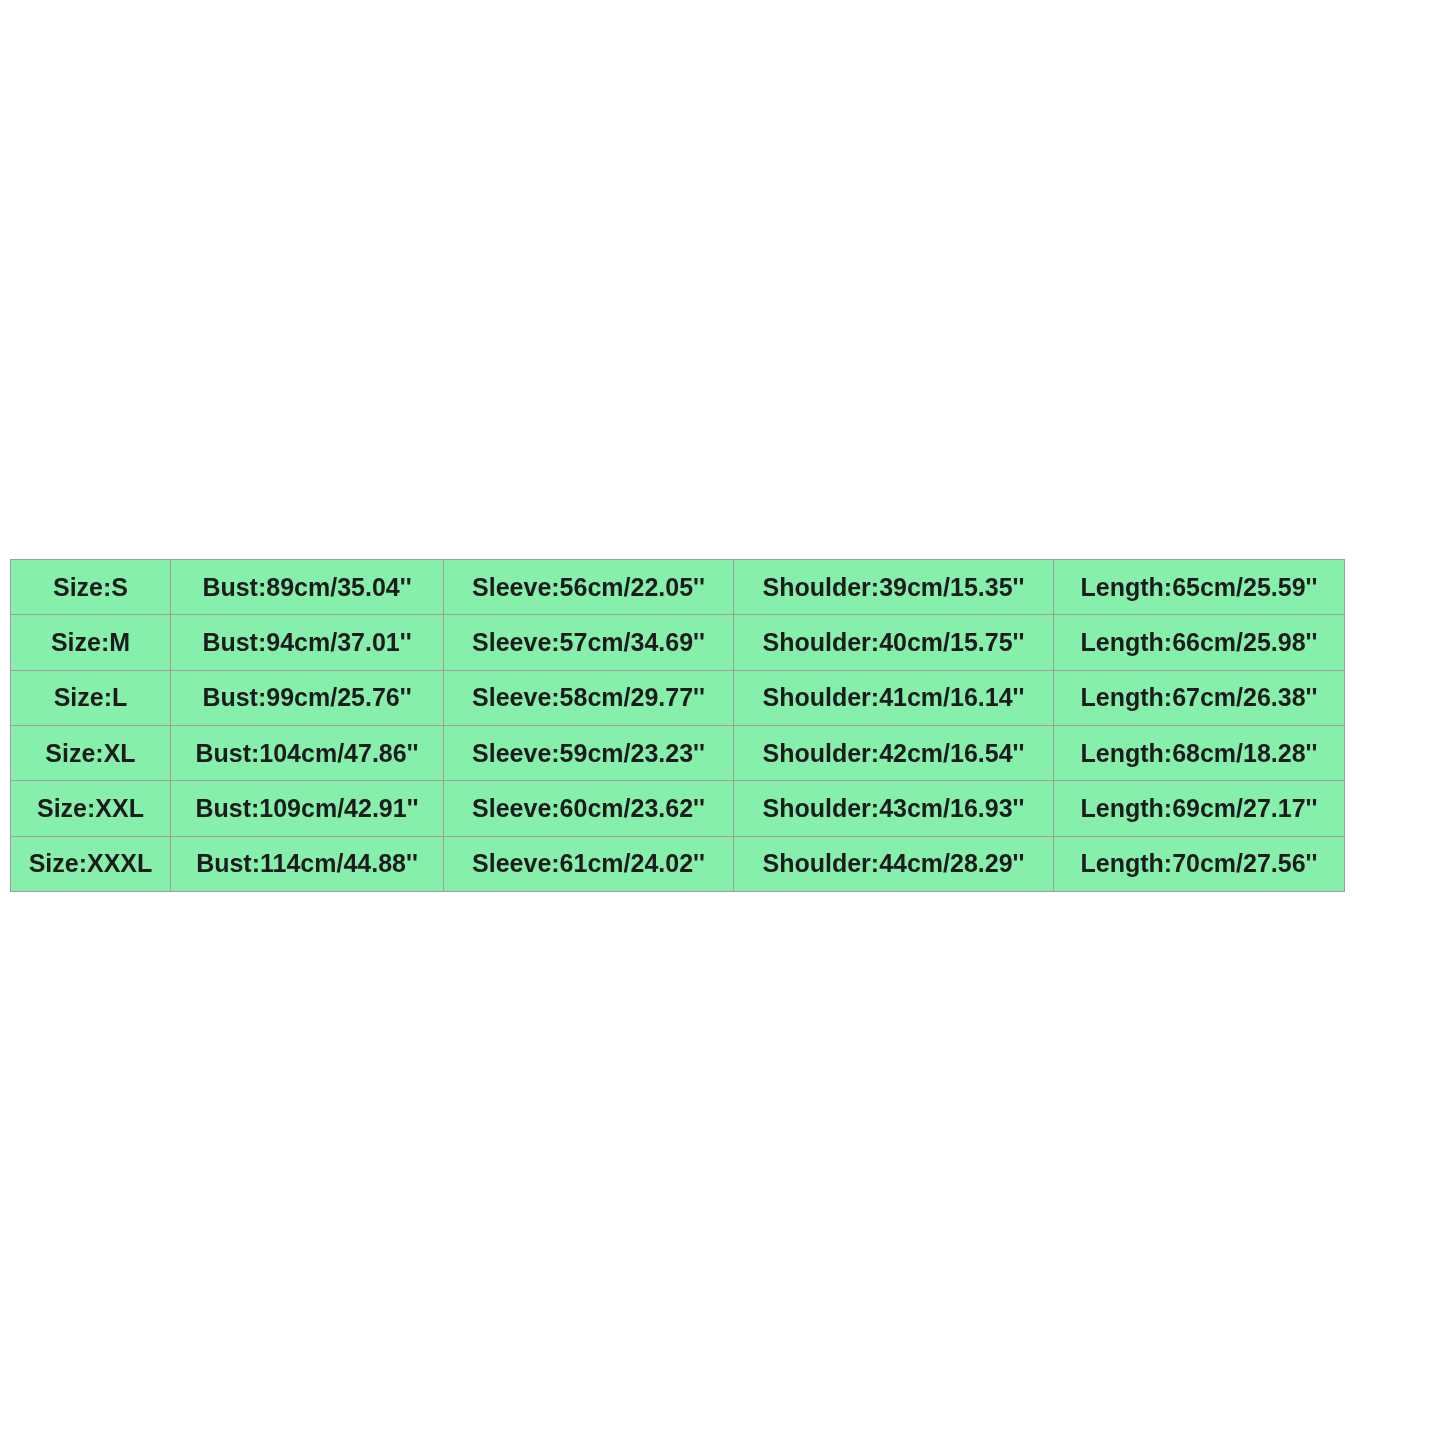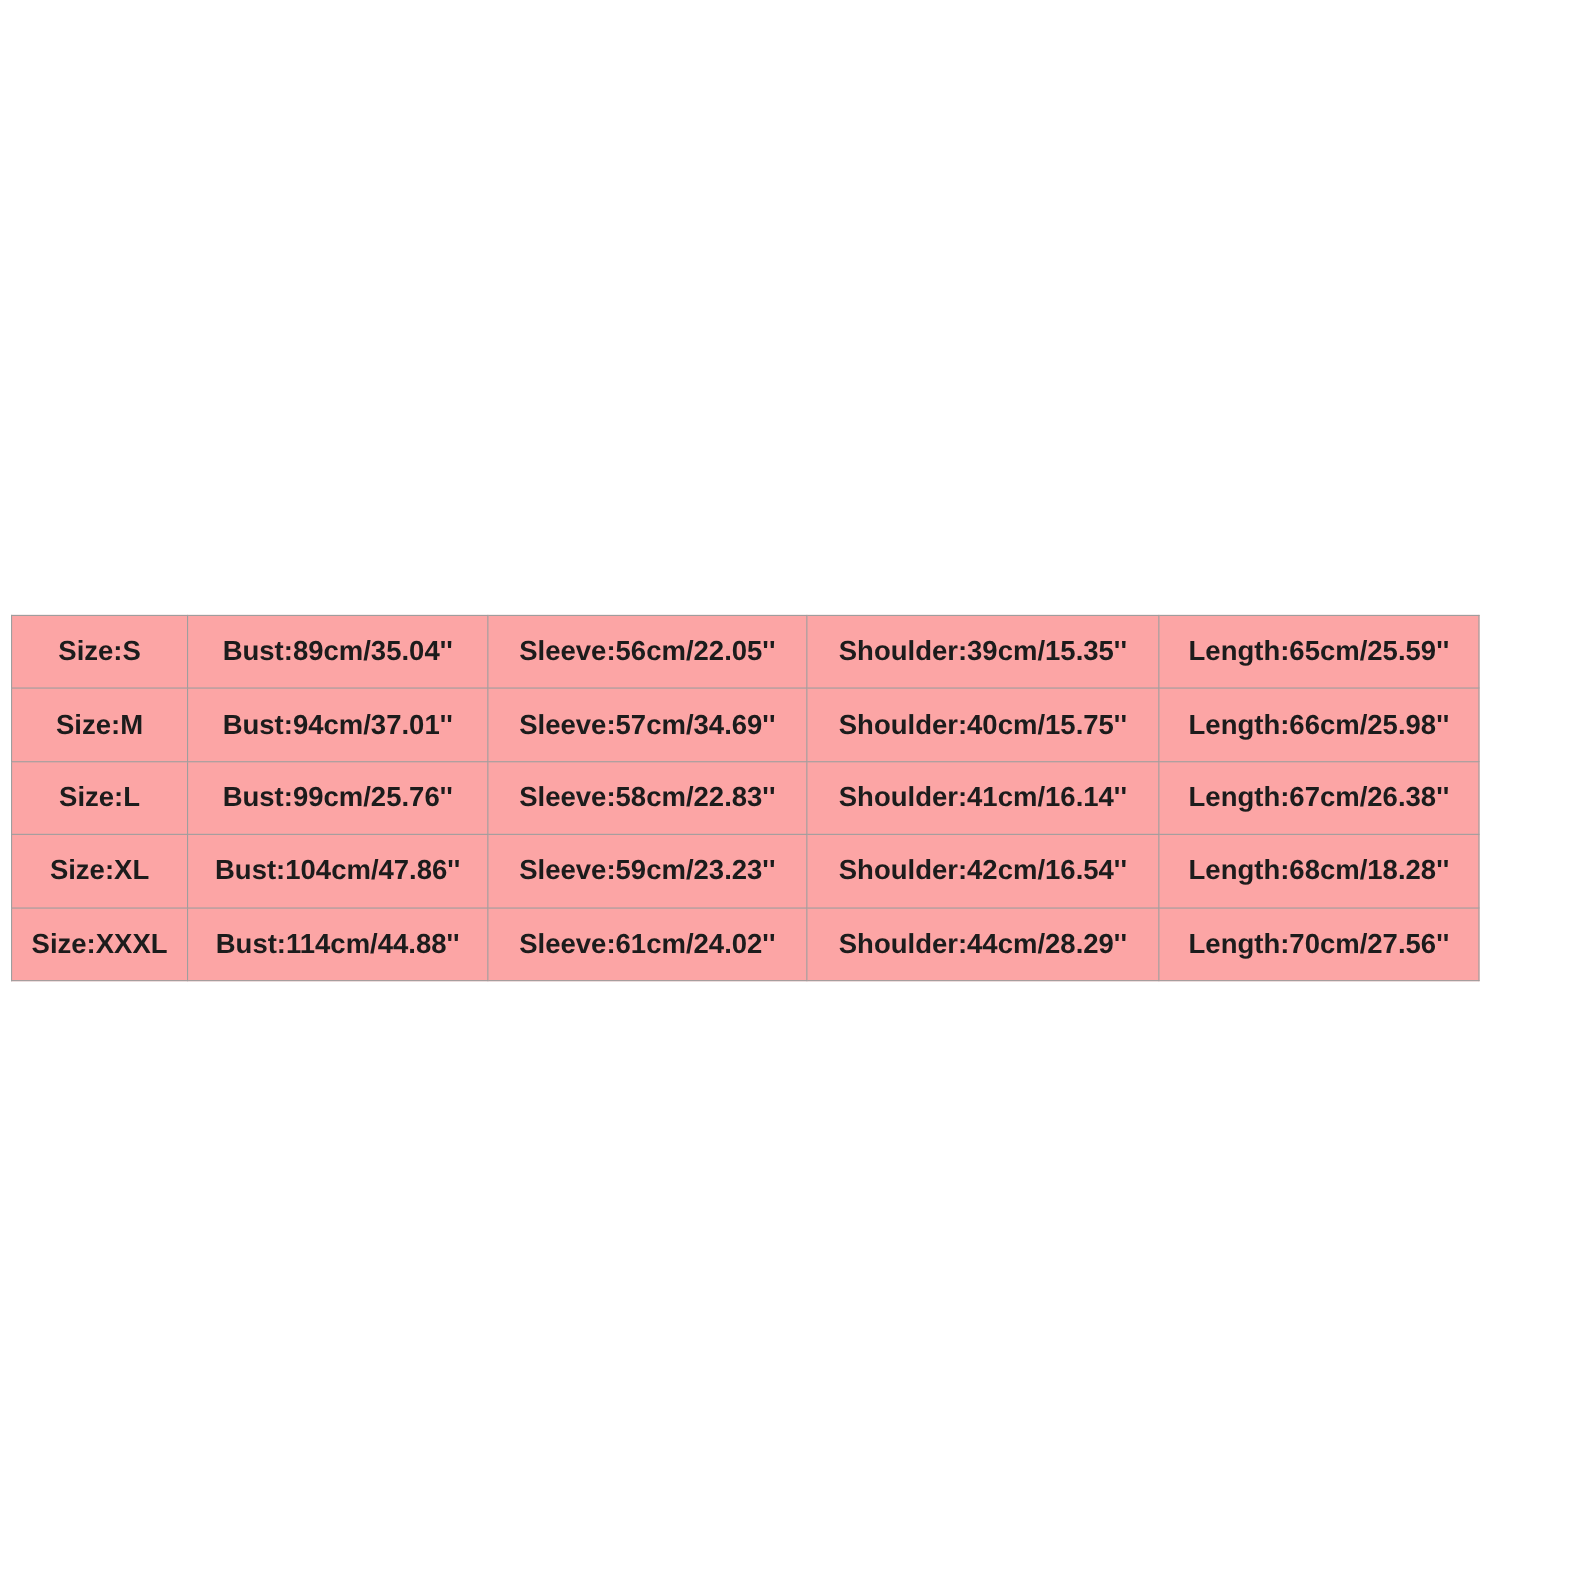--- a/index.html
+++ b/index.html
@@ -18,21 +18,21 @@
     left: 10px;
     top: 559px;
     width: 1334px;
     height: 333px;
   }
   table.size-chart {
     width: 100%;
     height: 100%;
     border-collapse: collapse;
     table-layout: fixed;
-    background: #fca5a5;
+    background: #86efac;
   }
   table.size-chart td {
     border: 1.5px solid #9e9e9e;
     text-align: center;
     vertical-align: middle;
     font-weight: 700;
     font-size: 25px;
     color: #1c1c1c;
     white-space: nowrap;
     overflow: hidden;
@@ -68,30 +68,37 @@
       <tr>
         <td>Size:M</td>
         <td>Bust:94cm/37.01''</td>
         <td>Sleeve:57cm/34.69''</td>
         <td>Shoulder:40cm/15.75''</td>
         <td>Length:66cm/25.98''</td>
       </tr>
       <tr>
         <td>Size:L</td>
         <td>Bust:99cm/25.76''</td>
-        <td>Sleeve:58cm/22.83''</td>
+        <td>Sleeve:58cm/29.77''</td>
         <td>Shoulder:41cm/16.14''</td>
         <td>Length:67cm/26.38''</td>
       </tr>
       <tr>
         <td>Size:XL</td>
         <td>Bust:104cm/47.86''</td>
         <td>Sleeve:59cm/23.23''</td>
         <td>Shoulder:42cm/16.54''</td>
         <td>Length:68cm/18.28''</td>
+      </tr>
+      <tr>
+        <td>Size:XXL</td>
+        <td>Bust:109cm/42.91''</td>
+        <td>Sleeve:60cm/23.62''</td>
+        <td>Shoulder:43cm/16.93''</td>
+        <td>Length:69cm/27.17''</td>
       </tr>
       <tr>
         <td>Size:XXXL</td>
         <td>Bust:114cm/44.88''</td>
         <td>Sleeve:61cm/24.02''</td>
         <td>Shoulder:44cm/28.29''</td>
         <td>Length:70cm/27.56''</td>
       </tr>
     </tbody>
   </table>

